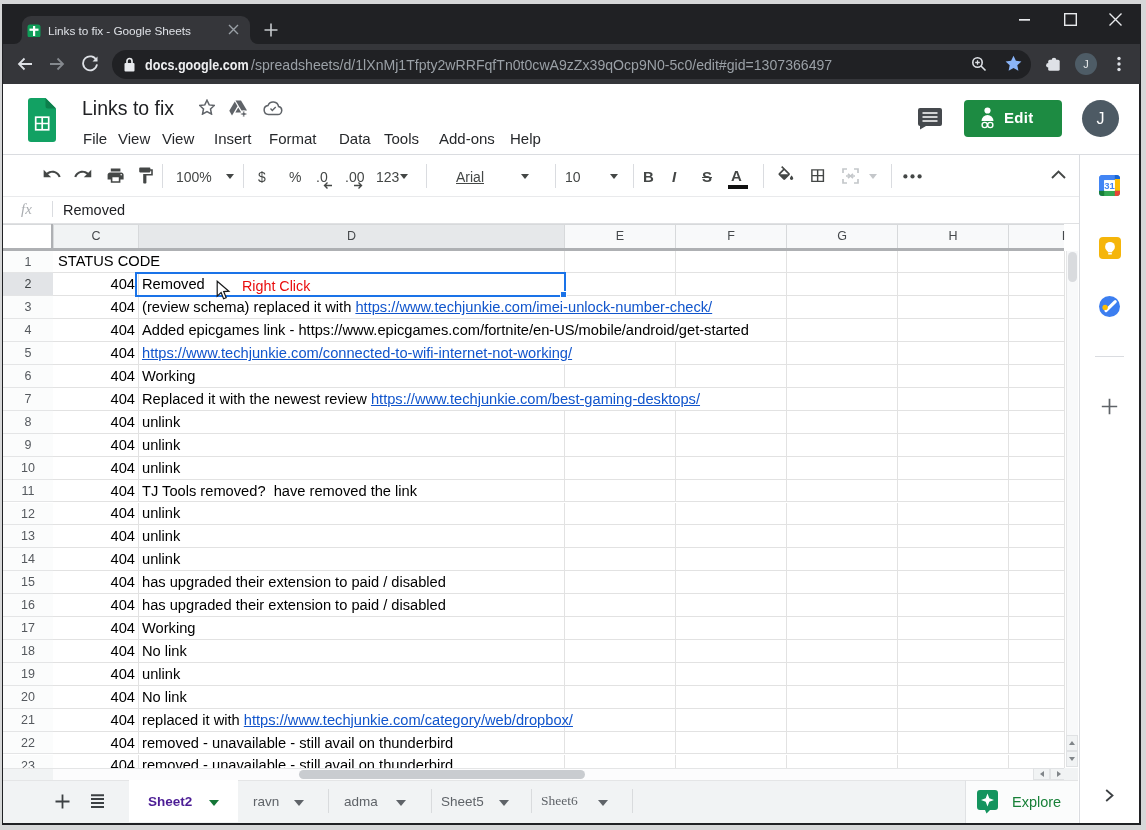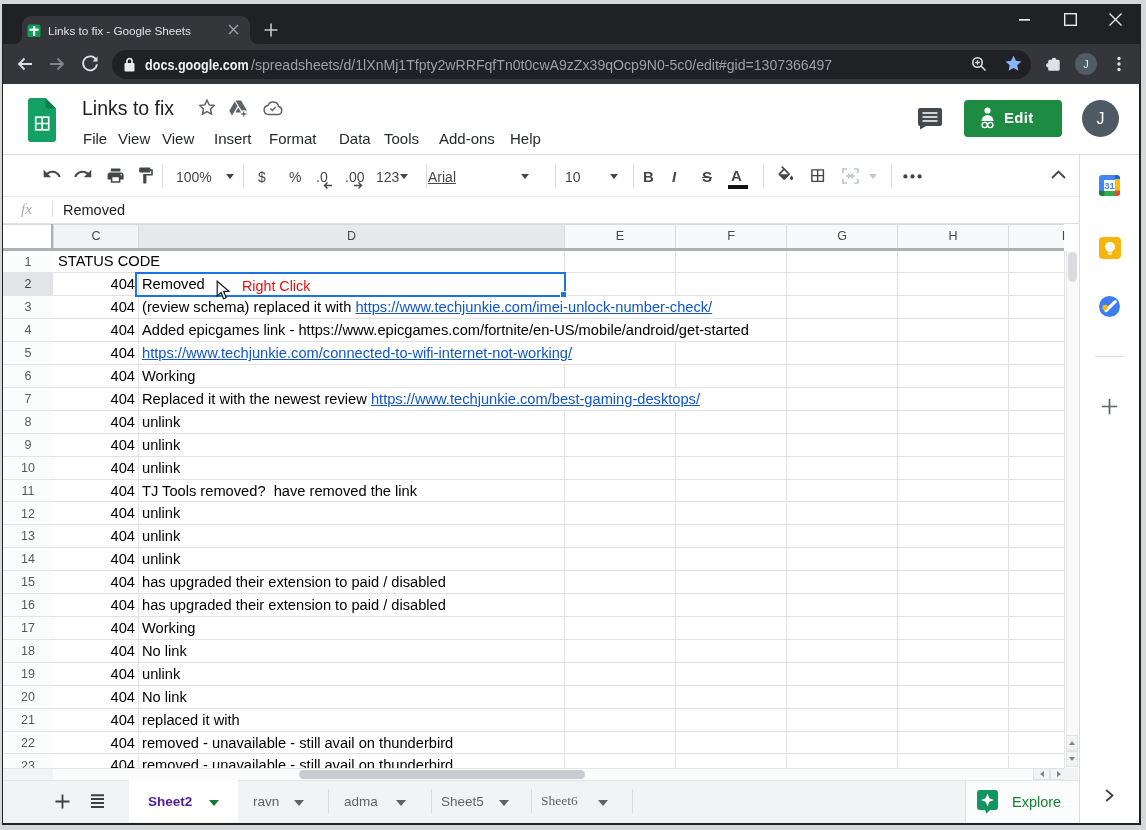--- a/index.html
+++ b/index.html
@@ -166,21 +166,21 @@
 <svg class="abs" style="left:322px;top:182px;" width="10" height="8">
     <path d="M10 3.5 H3 M5.5 0.5 L2.5 3.5 L5.5 6.5" stroke="#444746" stroke-width="1.4" fill="none"></path>
   </svg>
 <div class="tbtxt" style="left:345px;">.00</div>
 <svg class="abs" style="left:354px;top:182px;" width="10" height="8">
     <path d="M0 3.5 H7 M4.5 0.5 L7.5 3.5 L4.5 6.5" stroke="#444746" stroke-width="1.4" fill="none"></path>
   </svg>
 <div class="tbtxt" style="left:376px;">123</div>
 <div class="caret" style="left:400px;top:174px;"></div>
 <div class="sep" style="left:426px;"></div>
-<div class="tbtxt" style="left:428px;text-decoration:underline;">Arial</div>
+<div class="tbtxt" style="left:456px;text-decoration:underline;">Arial</div>
 <div class="caret" style="left:521px;top:174px;"></div>
 <div class="sep" style="left:555px;"></div>
 <div class="tbtxt" style="left:565px;">10</div>
 <div class="caret" style="left:610px;top:174px;"></div>
 <div class="sep" style="left:633px;"></div>
 <div class="abs" style="left:643px;top:168px;font-size:15px;font-weight:bold;color:#444746;">B</div>
 <div class="abs" style="left:672px;top:168px;font-size:15px;font-style:italic;font-weight:bold;color:#444746;">I</div>
 <div class="abs" style="left:702px;top:168px;font-size:15px;font-weight:bold;color:#444746;text-decoration:line-through;">S</div>
 <div class="abs" style="left:731px;top:167px;font-size:15px;font-weight:bold;color:#444746;">A</div>
 <div class="abs" style="left:728px;top:184.5px;width:20px;height:4px;background:#111;"></div>
@@ -492,21 +492,21 @@
     <span class="dt" style="left:89px;"><span>No link</span></span>
   </div>
 <div class="gr" style="top:708.68px;height:22.91px;">
     <i class="vb" style="left:85px;"></i>
     <i class="vb" style="left:511px;"></i>
     <i class="vb" style="left:622px;"></i>
     <i class="vb" style="left:733px;"></i>
     <i class="vb" style="left:844px;"></i>
     <i class="vb" style="left:955px;"></i>
     <span class="c4">404</span>
-    <span class="dt" style="left:89px;"><span>replaced it with </span></span>
+    <span class="dt" style="left:89px;"><span>replaced it with </span><span class="lk">https://www.techjunkie.com/category/web/dropbox/</span></span>
   </div>
 <div class="gr" style="top:731.59px;height:22.91px;">
     <i class="vb" style="left:85px;"></i>
     <i class="vb" style="left:511px;"></i>
     <i class="vb" style="left:622px;"></i>
     <i class="vb" style="left:733px;"></i>
     <i class="vb" style="left:844px;"></i>
     <i class="vb" style="left:955px;"></i>
     <span class="c4">404</span>
     <span class="dt" style="left:89px;"><span>removed - unavailable - still avail on thunderbird</span></span>

